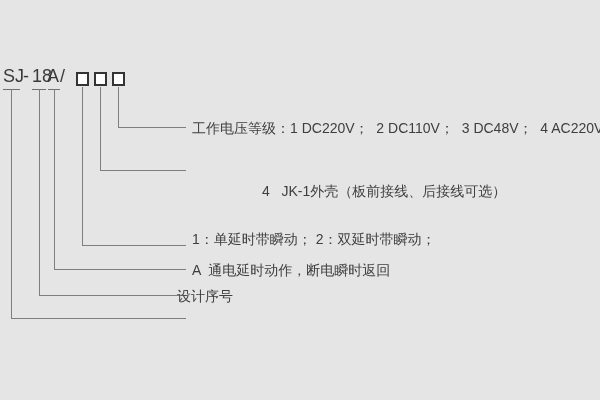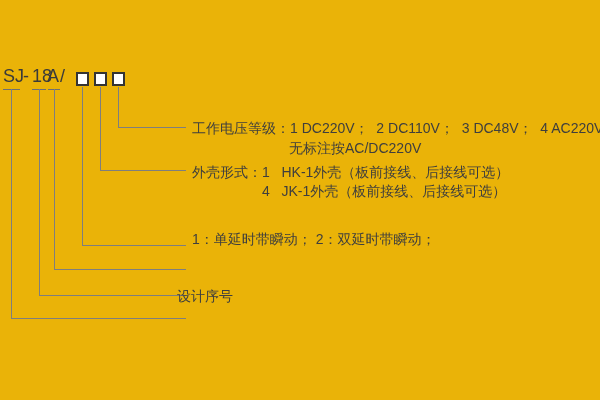--- a/index.html
+++ b/index.html
@@ -5,21 +5,21 @@
   * { margin: 0; padding: 0; box-sizing: border-box; }
   html, body { width: 600px; height: 400px; }
   body {
     background: #ffffff;
     font-family: "Liberation Sans", "DejaVu Sans", sans-serif;
   }
   .canvas {
     position: relative;
     width: 600px;
     height: 400px;
-    background: #eab308;
+    background: #e5e5e5;
     overflow: hidden;
   }
   .model-part {
     position: absolute;
     top: 66px;
     color: #3a3a3a;
     font-size: 18px;
     line-height: 21px;
     font-weight: 400;
   }
@@ -81,21 +81,20 @@
   <div class="vline" style="left:118px; top:87px; height:40px"></div>
 
   <div class="hline" style="left:118px; top:127px; width:68px"></div>
   <div class="hline" style="left:100px; top:170px; width:86px"></div>
   <div class="hline" style="left:82px;  top:245px; width:104px"></div>
   <div class="hline" style="left:54px;  top:269px; width:132px"></div>
   <div class="hline" style="left:39px;  top:295px; width:147px"></div>
   <div class="hline" style="left:11px;  top:318px; width:175px"></div>
 
   <div class="txt" style="left:192px; top:120px">工作电压等级：1 DC220V；  2 DC110V；  3 DC48V；  4 AC220V</div>
-  <div class="txt" style="left:289px; top:140px">无标注按AC/DC220V</div>
 
-  <div class="txt" style="left:192px; top:164px">外壳形式：1   HK-1外壳（板前接线、后接线可选）</div>
   <div class="txt" style="left:262px; top:183px">4   JK-1外壳（板前接线、后接线可选）</div>
 
   <div class="txt" style="left:192px; top:231px">1：单延时带瞬动； 2：双延时带瞬动；</div>
+  <div class="txt" style="left:192px; top:262px">A  通电延时动作，断电瞬时返回</div>
   <div class="txt" style="left:177px; top:288px">设计序号</div>
 
 </div>
 
 </body></html>

